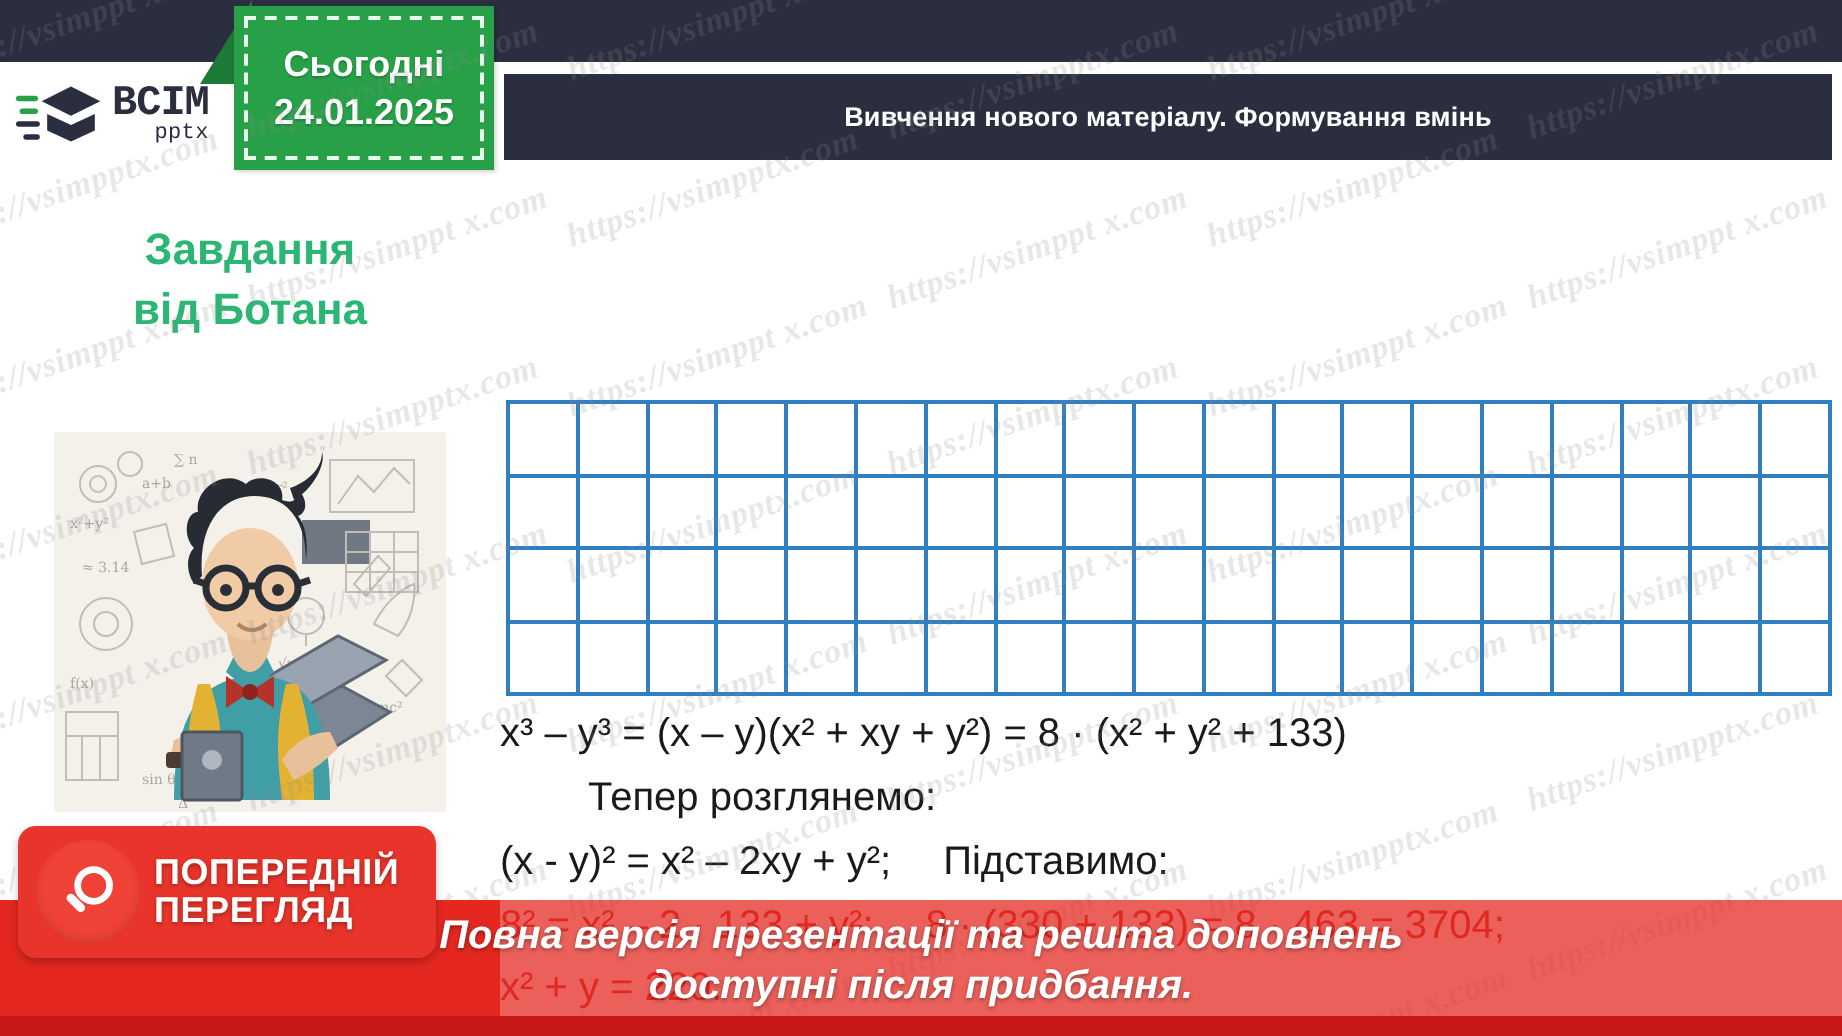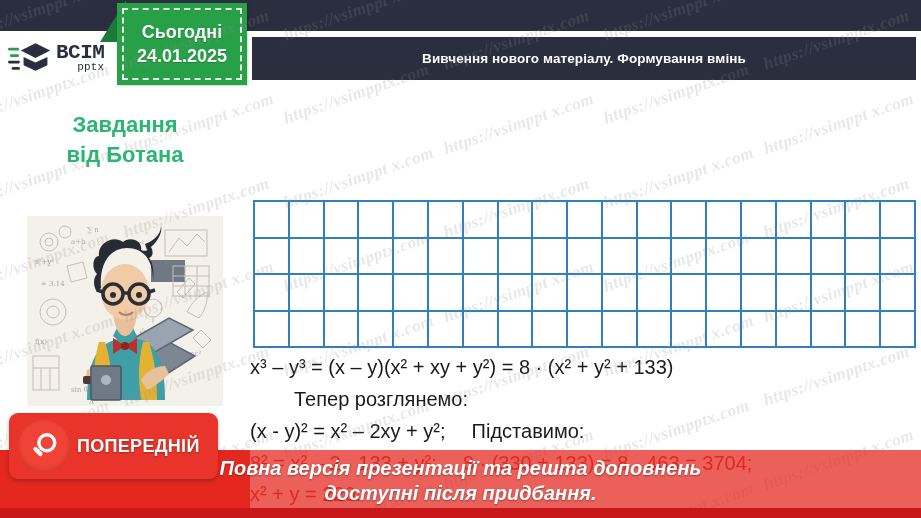--- a/index.html
+++ b/index.html
@@ -391,20 +391,21 @@
 
   <div class="preview-btn">
     <span class="preview-circle">
       <svg viewBox="0 0 32 32" width="30" height="30">
         <circle cx="19" cy="12.5" r="8.5" fill="none" stroke="#ffffff" stroke-width="3.6"></circle>
         <rect x="3.5" y="19.5" width="12" height="4.6" rx="2.3" fill="#ffffff" transform="rotate(45 9.5 21.8)"></rect>
       </svg>
     </span>
     <span class="preview-label">
       <div>ПОПЕРЕДНІЙ</div>
+      <div>ПЕРЕГЛЯД</div>
     </span>
   </div>
 
 
   <div class="grid" id="answer-grid" style="--cols: 19; --rows: 4;">
       <div class="cell"></div>
       <div class="cell"></div>
       <div class="cell"></div>
       <div class="cell"></div>
       <div class="cell"></div>

